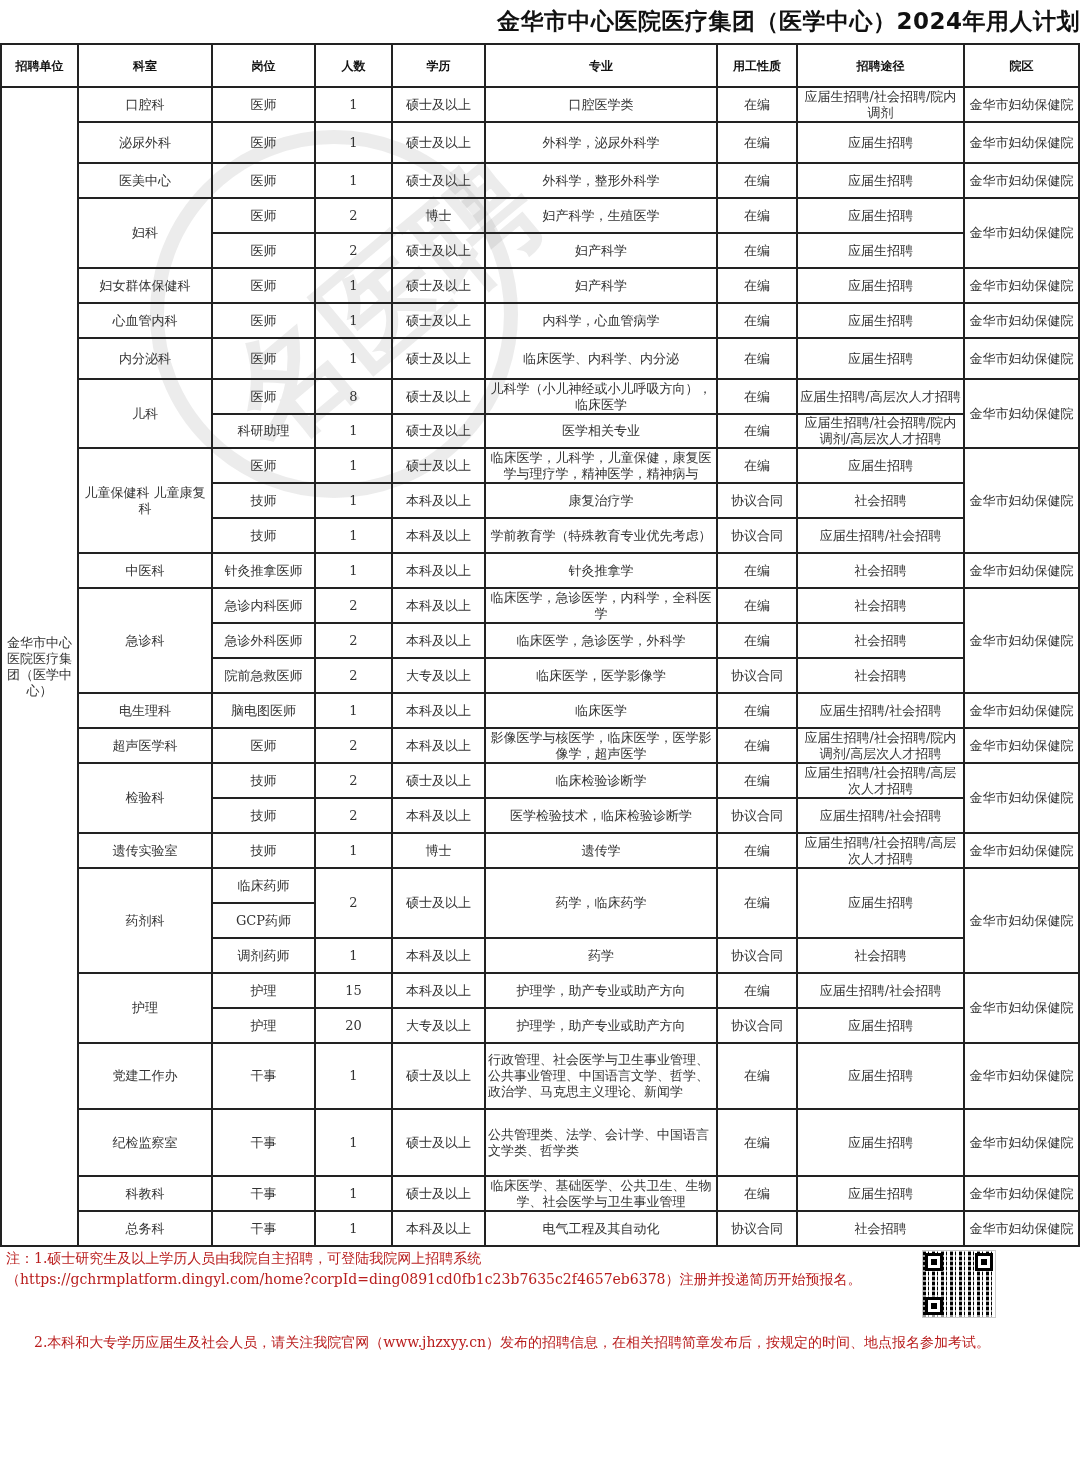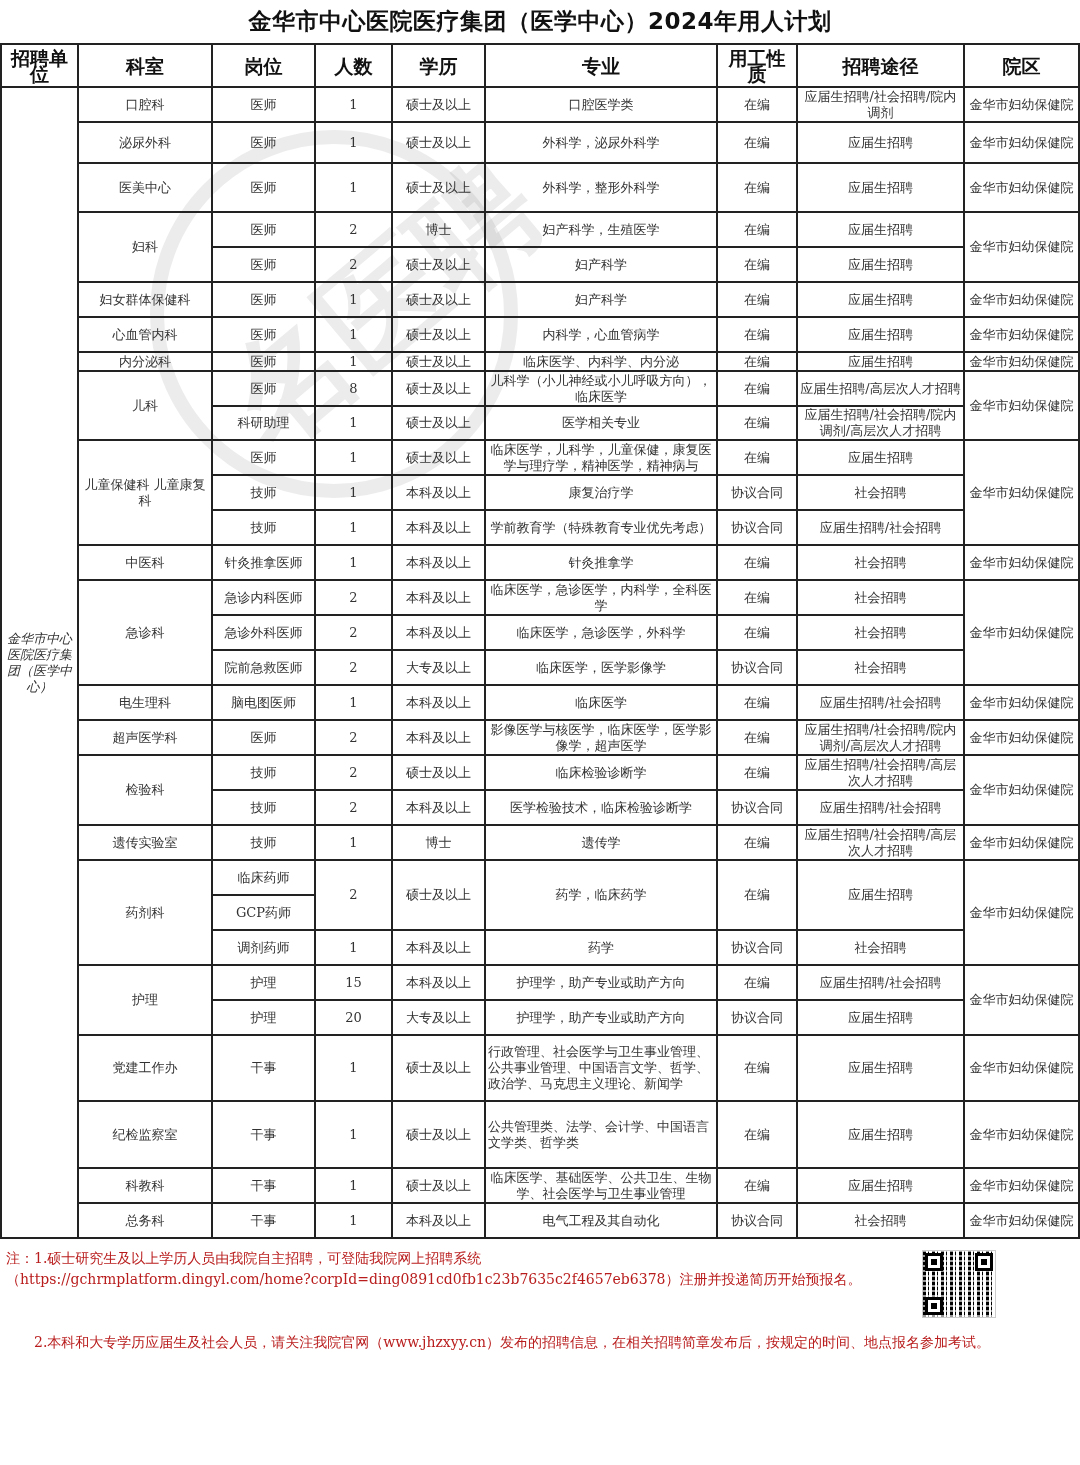--- a/index.html
+++ b/index.html
@@ -1,27 +1,27 @@
 <!DOCTYPE html>
 <html><head>
 <meta charset="utf-8">
 <style>
   html, body { margin:0; padding:0; background:#ffffff; }
   body { width:1080px; height:1465px; position:relative; overflow:hidden;
          font-family:"DejaVu Serif","Liberation Serif",serif; color:#222; }
-  .title { position:absolute; top:6px; left:0; width:1080px; text-align:center;
+  .title { position:absolute; top:6px; left:0; width:1080px; text-align:right;
            font-size:23px; font-weight:bold; color:#111; letter-spacing:0.5px;
            font-family:"DejaVu Sans","Liberation Sans",sans-serif; }
   .tbl-wrap { position:absolute; top:43px; left:0; width:1078px; }
   table { border-collapse:collapse; width:1078px; table-layout:fixed; }
   td, th { border:2px solid #222; text-align:center; vertical-align:middle;
            font-size:13px; line-height:16px; padding:0 2px; color:#333; }
-  th { font-size:19px; font-weight:bold; color:#111; height:41px;
+  th { font-size:12px; font-weight:bold; color:#111; height:41px;
        font-family:"DejaVu Sans","Liberation Sans",sans-serif; }
-  td.unit { text-align:center; font-size:13px; padding:0 3px;font-style:italic; }
+  td.unit { text-align:center; font-size:13px; padding:0 3px; }
   td.major-left { text-align:left; }
   .watermark { position:absolute; left:150px; top:130px; width:340px; height:340px;
                border-radius:50%; border:14px solid rgba(150,150,150,0.18);
                pointer-events:none; }
   .watermark span { position:absolute; left:40px; top:80px; font-size:120px;
                     font-weight:bold; color:rgba(150,150,150,0.18);
                     transform:rotate(-40deg); white-space:nowrap;
                     font-family:"DejaVu Sans",sans-serif; }
   .notes { position:absolute; left:6px; top:1248px; width:1070px;
            font-size:14px; line-height:21px; color:#b91c1c; }
@@ -86,21 +86,21 @@
     <tr style="height:41px">
       <td>泌尿外科</td>
       <td>医师</td>
       <td>1</td>
       <td>硕士及以上</td>
       <td>外科学，泌尿外科学</td>
       <td>在编</td>
       <td>应届生招聘</td>
       <td>金华市妇幼保健院</td>
     </tr>
-    <tr style="height:49px">
+    <tr style="height:35px">
       <td>医美中心</td>
       <td>医师</td>
       <td>1</td>
       <td>硕士及以上</td>
       <td>外科学，整形外科学</td>
       <td>在编</td>
       <td>应届生招聘</td>
       <td>金华市妇幼保健院</td>
     </tr>
     <tr style="height:35px">
@@ -134,21 +134,21 @@
     <tr style="height:35px">
       <td>心血管内科</td>
       <td>医师</td>
       <td>1</td>
       <td>硕士及以上</td>
       <td>内科学，心血管病学</td>
       <td>在编</td>
       <td>应届生招聘</td>
       <td>金华市妇幼保健院</td>
     </tr>
-    <tr style="height:19px">
+    <tr style="height:41px">
       <td>内分泌科</td>
       <td>医师</td>
       <td>1</td>
       <td>硕士及以上</td>
       <td>临床医学、内科学、内分泌</td>
       <td>在编</td>
       <td>应届生招聘</td>
       <td>金华市妇幼保健院</td>
     </tr>
     <tr style="height:35px">

